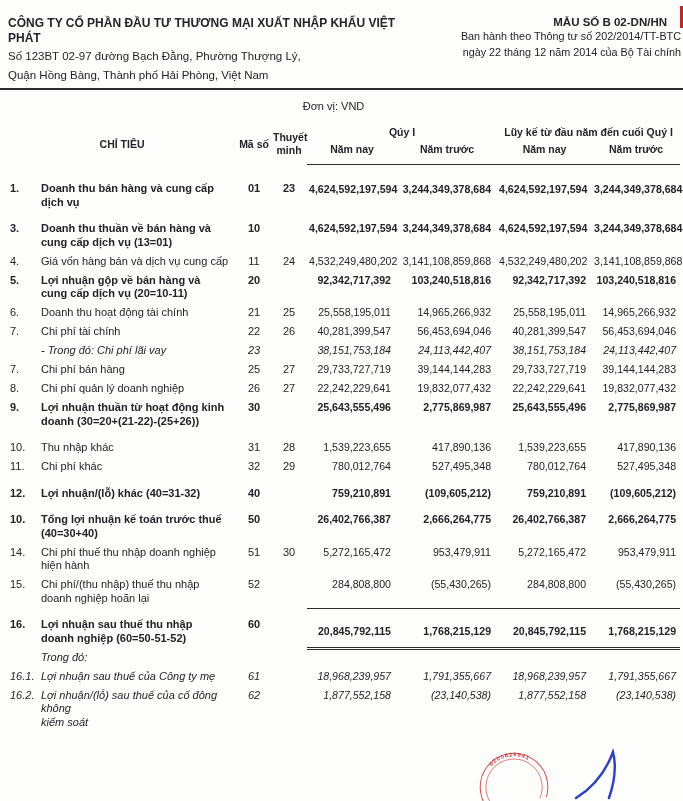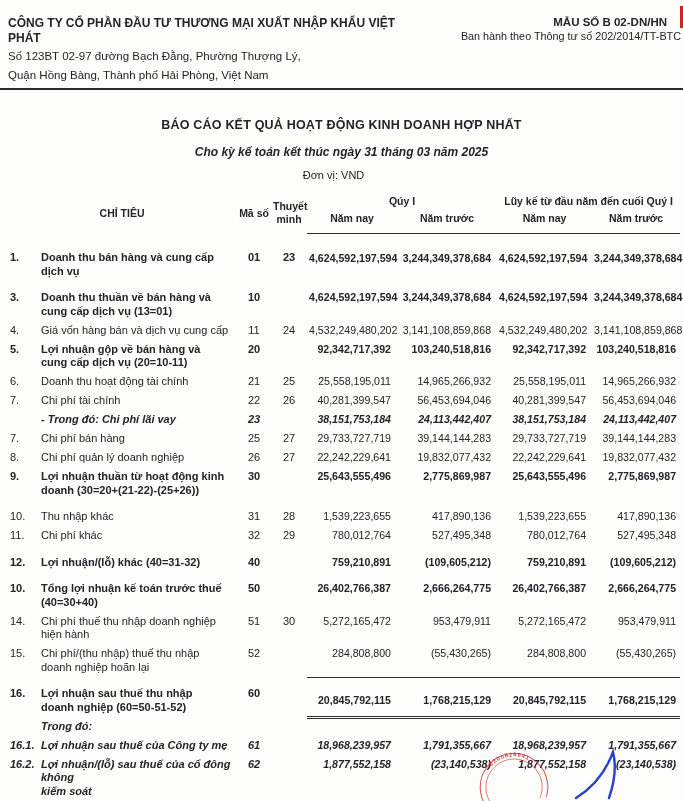--- a/index.html
+++ b/index.html
@@ -48,21 +48,21 @@
   th.group-h { text-align: center; }
   th.chi-tieu-h, th.ma-h, th.tm-h { text-align: center; }
 
   tbody td { font-size: 11px; line-height: 13.5px; padding: 2.5px 2px 3px 2px; vertical-align: top; }
   tbody tr:first-child td { padding-top: 18px; }
   td.c-no { padding-left: 3px; }
   td.c-ma, td.c-tm { text-align: center; }
   td.c-val { text-align: right; font-size: 10.6px; white-space: nowrap; padding-right: 6px; }
   td.c-val.last { padding-right: 4px; }
   tr.bold { font-weight: bold; }
-  tr.italic { font-style: italic; font-weight: bold; }
+  tr.italic { font-style: italic; }
   tr.gap td { padding-top: 10px; }
   tr.rule-top td.c-val { border-top: 1.6px solid #2c2c30; padding-top: 16px; }
   tr.rule-bottom td.c-val { border-bottom: 3px double #2c2c30; padding-bottom: 6px; }
 
   
   .stamp-svg { position: absolute; left: 425px; top: 750px; transform: rotate(-9deg); }
   .sig-svg { position: absolute; left: 566px; top: 744px; }
   .edge-mark { position: absolute; right: 0; top: 6px; width: 3px; height: 22px; }
 </style>
 </head>
@@ -72,27 +72,24 @@
 
   <div class="letterhead">
     <div class="lh-left">
       <div class="company-name">CÔNG TY CỔ PHẦN ĐẦU TƯ THƯƠNG MẠI XUẤT NHẬP KHẨU VIỆT PHÁT</div>
       <div class="addr-line">Số 123BT 02-97 đường Bạch Đằng, Phường Thượng Lý,</div>
       <div class="addr-line">Quận Hồng Bàng, Thành phố Hải Phòng, Việt Nam</div>
     </div>
     <div class="lh-right">
       <div class="form-no">MẪU SỐ B 02-DN/HN</div>
       <div class="form-issue">Ban hành theo Thông tư số 202/2014/TT-BTC</div>
+      <div class="form-issue">ngày 22 tháng 12 năm 2014 của Bộ Tài chính</div>
     </div>
   </div>
 
-  <div class="title-block">
-    <div class="title-main">BÁO CÁO KẾT QUẢ HOẠT ĐỘNG KINH DOANH HỢP NHẤT</div>
-    <div class="title-period">Cho kỳ kế toán kết thúc ngày 31 tháng 03 năm 2025</div>
-  </div>
   <div class="unit-row">Đơn vị: VND</div>
 
   <table>
     <colgroup>
       <col class="c1">
         <col class="c2">
         <col class="c3">
         <col class="c4">
       <col class="c5">
         <col class="c6">

